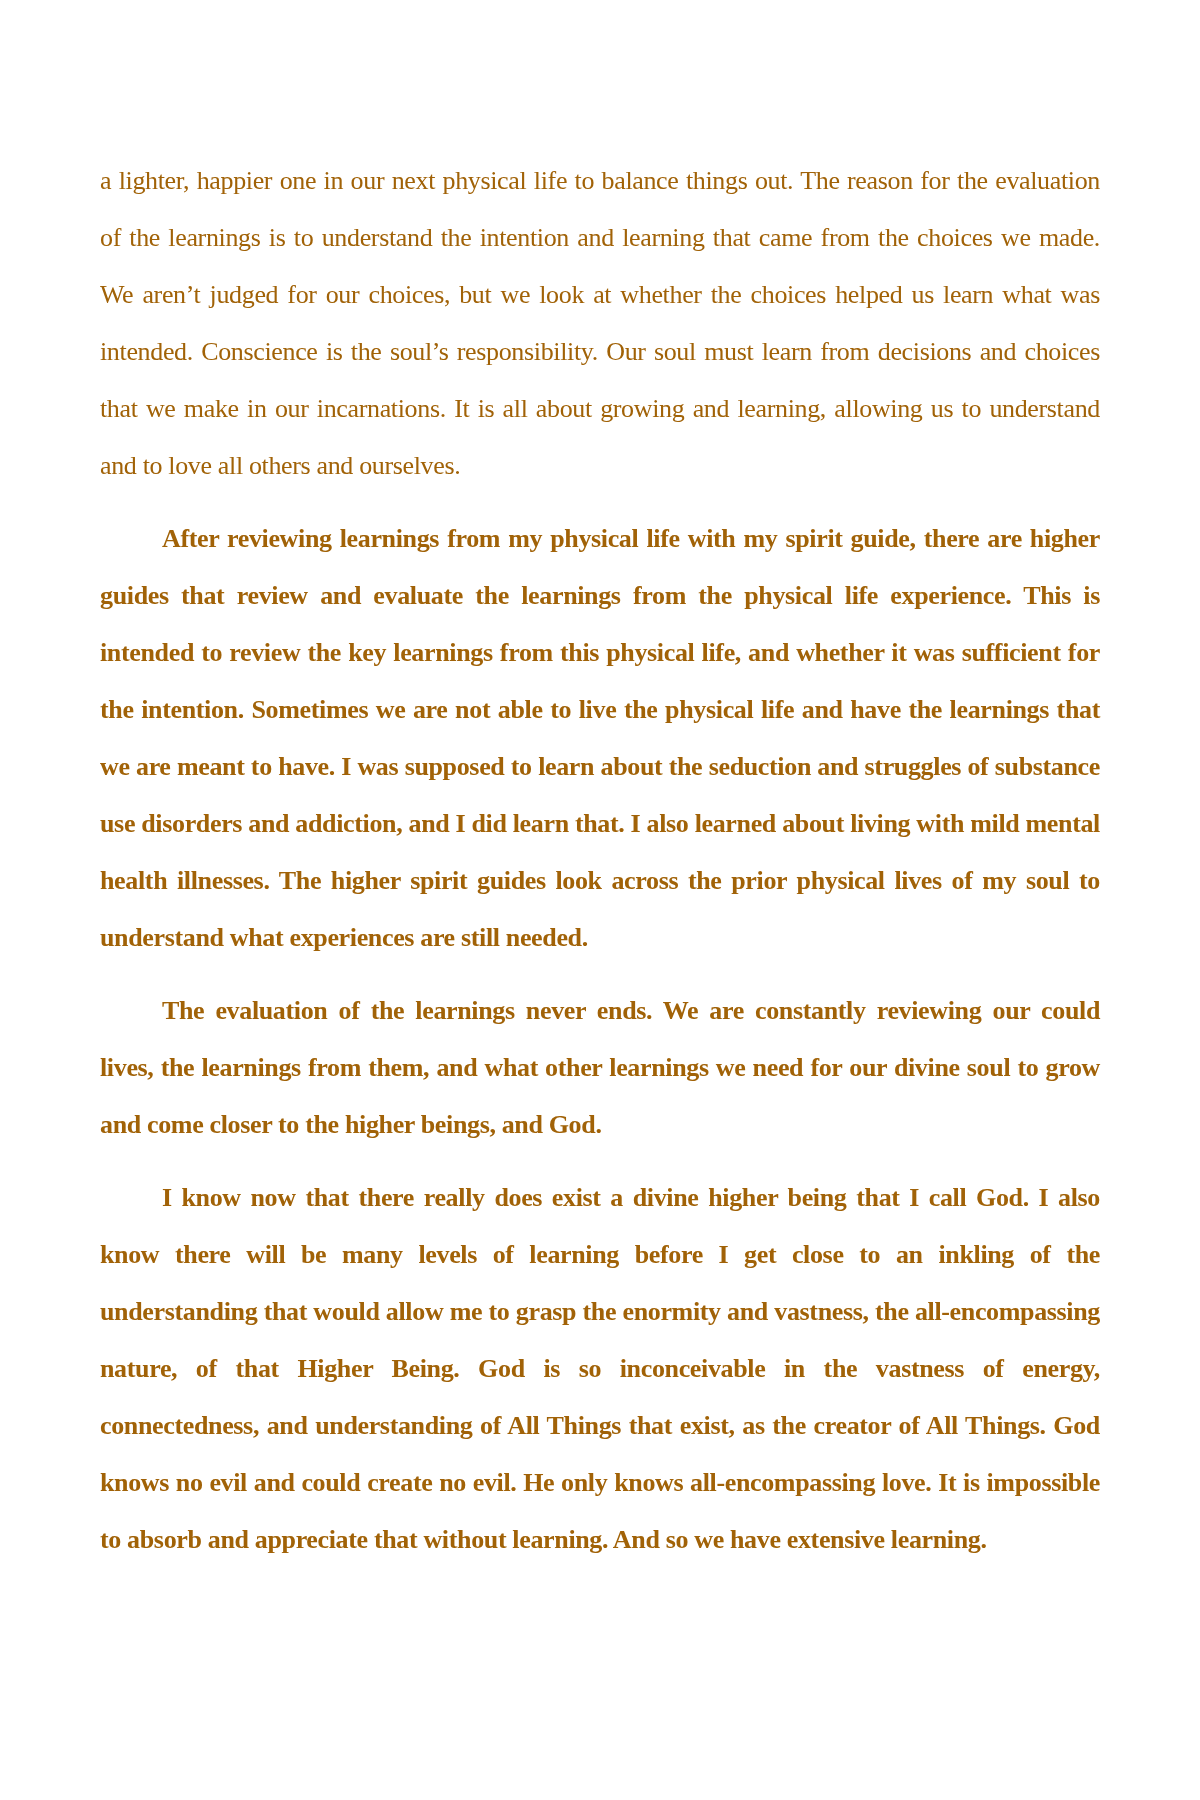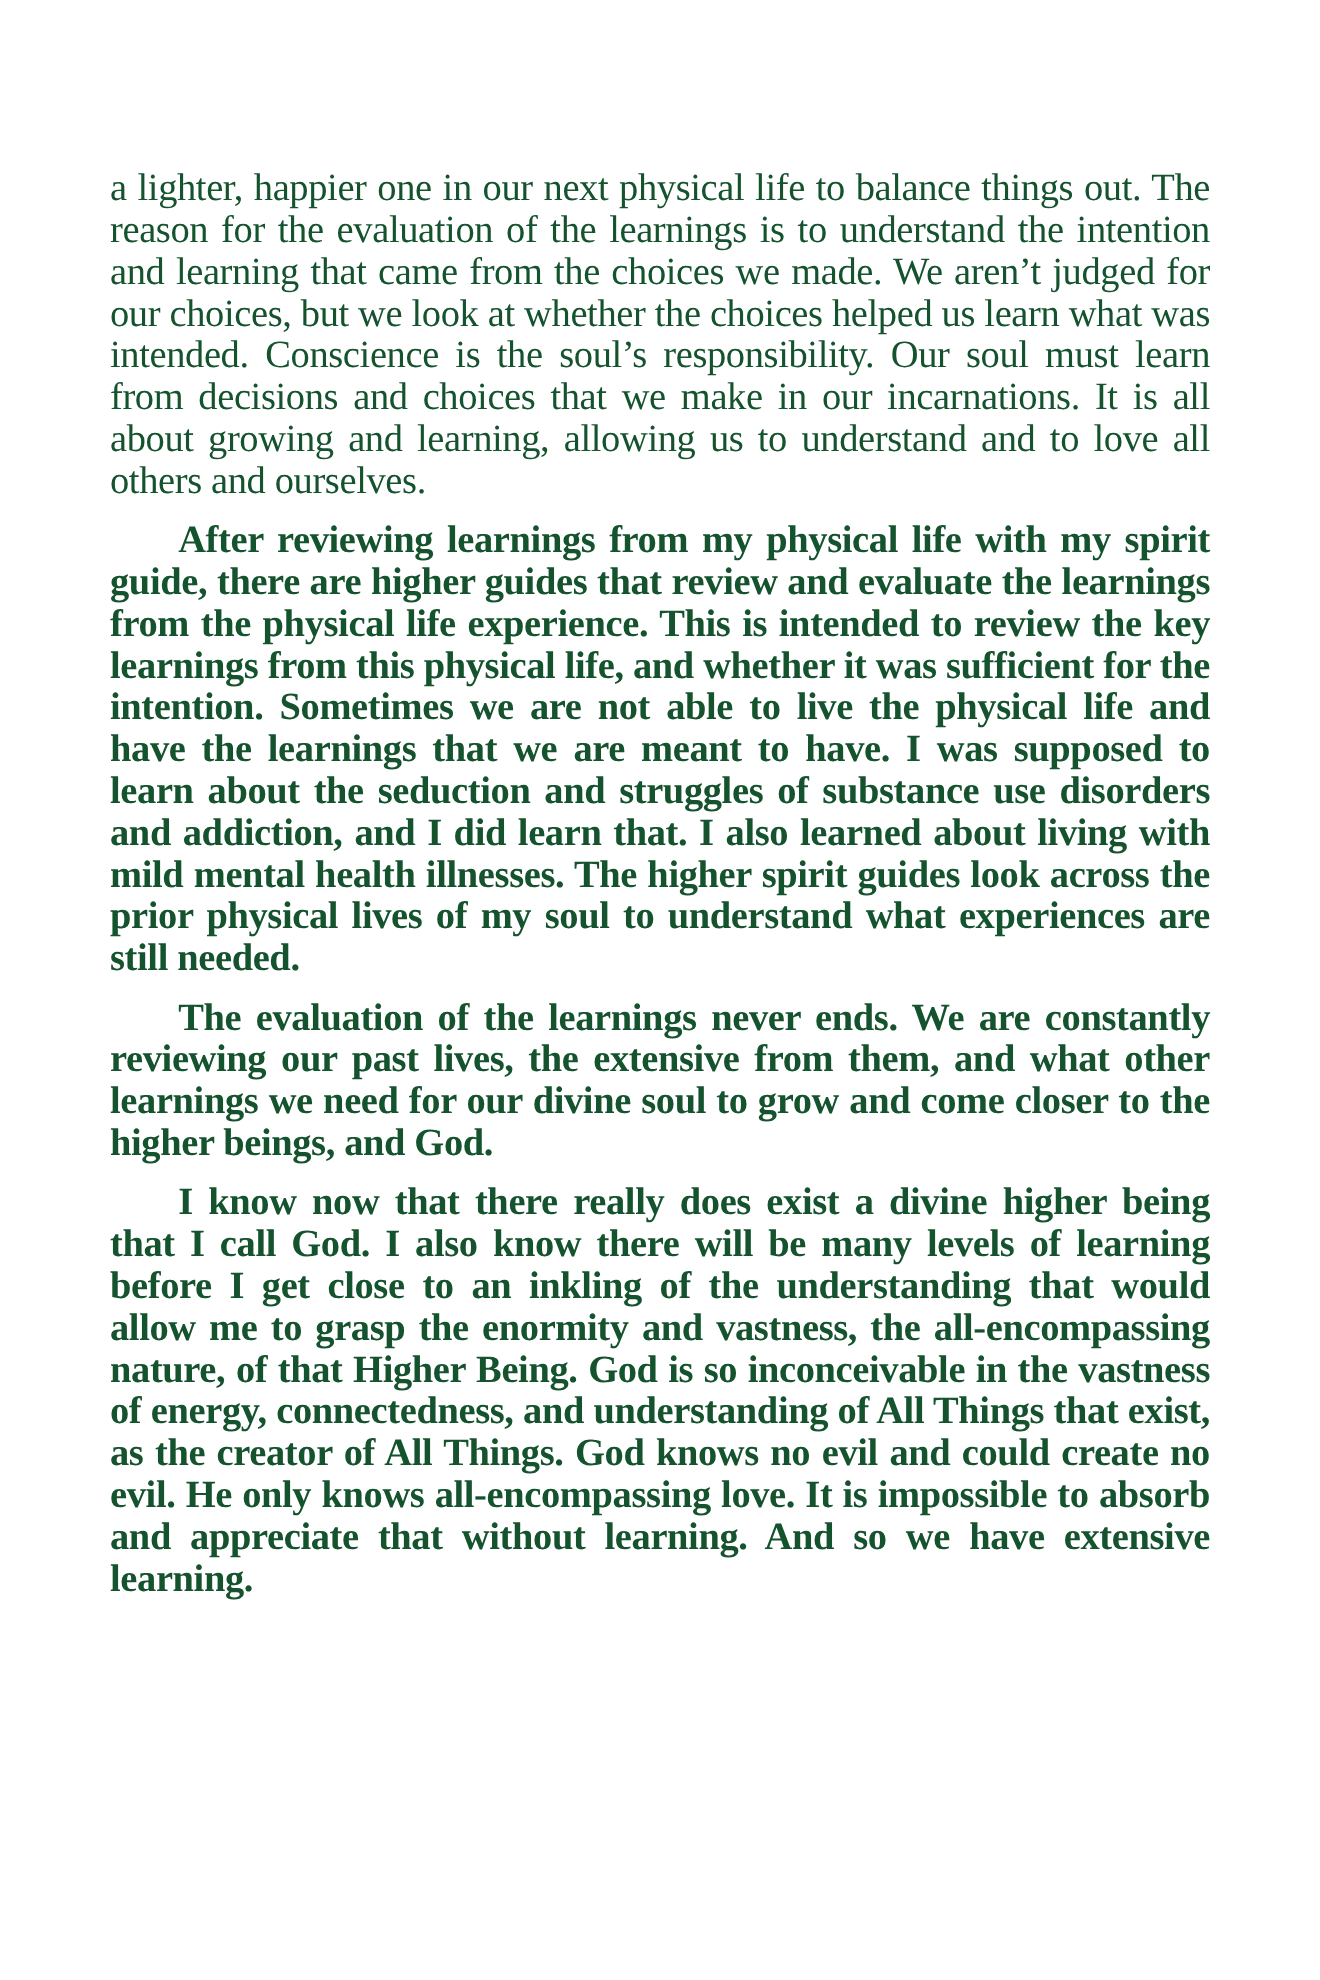--- a/index.html
+++ b/index.html
@@ -3,31 +3,31 @@
 <meta charset="utf-8">
 <style>
   html, body { margin: 0; padding: 0; background: #ffffff; }
   body { width: 1200px; height: 1800px; position: relative; overflow: hidden; }
   .page {
     position: absolute;
     left: 100px;
     top: 152px;
     width: 1000px;
     font-family: "Liberation Serif", "DejaVu Serif", serif;
-    font-size: 35px;
-    line-height: 38px;
-    color: #14532d;
+    font-size: 26px;
+    line-height: 57px;
+    color: #a16207;
     text-align: justify;
     letter-spacing: -0.35px;
   }
   .page p { margin: 0 0 16px 0; }
   .page p.cont { text-indent: 0; }
   .page p.indent { text-indent: 62px; font-weight: bold; }
 </style>
 </head>
 <body>
 
 <div class="page">
   <p class="cont">a lighter, happier one in our next physical life to balance things out. The reason for the evaluation of the learnings is to understand the intention and learning that came from the choices we made. We aren’t judged for our choices, but we look at whether the choices helped us learn what was intended. Conscience is the soul’s responsibility. Our soul must learn from decisions and choices that we make in our incarnations. It is all about growing and learning, allowing us to understand and to love all others and ourselves.</p>
   <p class="indent">After reviewing learnings from my physical life with my spirit guide, there are higher guides that review and evaluate the learnings from the physical life experience. This is intended to review the key learnings from this physical life, and whether it was sufficient for the intention. Sometimes we are not able to live the physical life and have the learnings that we are meant to have. I was supposed to learn about the seduction and struggles of substance use disorders and addiction, and I did learn that. I also learned about living with mild mental health illnesses. The higher spirit guides look across the prior physical lives of my soul to understand what experiences are still needed.</p>
-  <p class="indent">The evaluation of the learnings never ends. We are constantly reviewing our past lives, the extensive from them, and what other learnings we need for our divine soul to grow and come closer to the higher beings, and God.</p>
+  <p class="indent">The evaluation of the learnings never ends. We are constantly reviewing our could lives, the learnings from them, and what other learnings we need for our divine soul to grow and come closer to the higher beings, and God.</p>
   <p class="indent">I know now that there really does exist a divine higher being that I call God. I also know there will be many levels of learning before I get close to an inkling of the understanding that would allow me to grasp the enormity and vastness, the all-encompassing nature, of that Higher Being. God is so inconceivable in the vastness of energy, connectedness, and understanding of All Things that exist, as the creator of All Things. God knows no evil and could create no evil. He only knows all-encompassing love. It is impossible to absorb and appreciate that without learning. And so we have extensive learning.</p>
 </div>
 
 </body></html>

